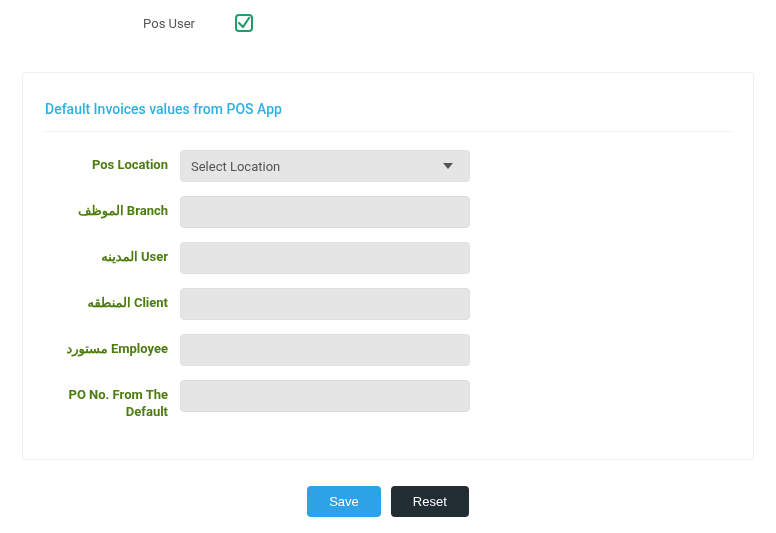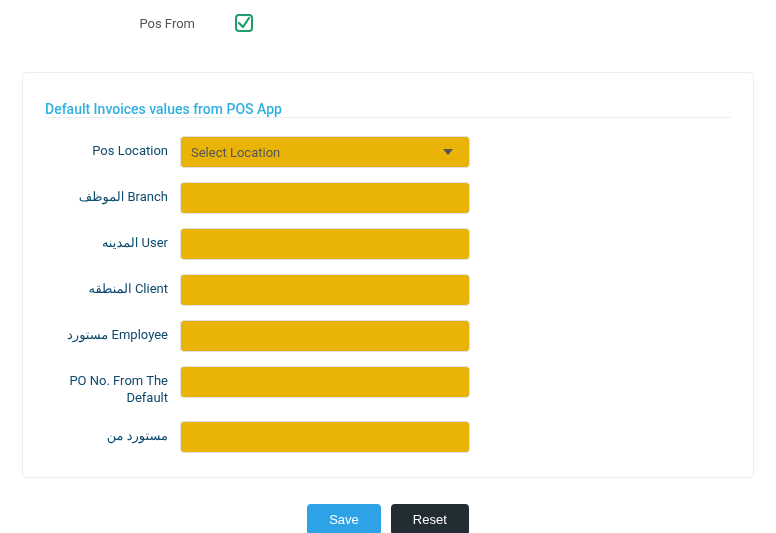--- a/index.html
+++ b/index.html
@@ -32,46 +32,48 @@
     margin: 40px 22px 0 22px;
     border: 1px solid #eceff2;
     border-radius: 4px;
     padding: 28px 22px 24px 22px;
     background: #fff;
   }
   .card-title {
     color: #31b0e0;
     font-size: 14px;
     font-weight: 500;
+    padding-bottom: 14px;
     border-bottom: 1px solid #eceff2;
     margin-bottom: 18px;
   }
   .form-row {
     display: flex;
     align-items: flex-start;
     margin-bottom: 14px;
   }
   .form-label {
     width: 135px;
     text-align: right;
     padding-right: 12px;
     padding-top: 7px;
-    color: #0c4a6e;
+    color: #4d7c0f;
     font-size: 13px;
     line-height: 1.3;
+    font-weight: bold;
   }
   .input, .select {
     width: 290px;
     height: 32px;
     border: 1px solid #dcdfe4;
     border-radius: 4px;
     padding: 0 10px;
     font-size: 13px;
     color: #555;
-    background: #eab308;
+    background: #e5e5e5;
     outline: none;
   }
   .select {
     display: flex;
     align-items: center;
     justify-content: space-between;
     cursor: pointer;
   }
   .caret {
     width: 0; height: 0;
@@ -94,21 +96,21 @@
     border: none;
     color: #fff;
   }
   .btn-save { background: #2ea2e6; }
   .btn-reset { background: #222c33; }
 </style>
 </head>
 <body>
 
 <div class="top-row">
-  <div class="top-label">Pos From</div>
+  <div class="top-label">Pos User</div>
   <div class="checkbox-wrap">
     <svg width="18" height="18" viewBox="0 0 18 18">
       <rect x="1" y="1" width="16" height="16" rx="3" ry="3" fill="none" stroke="#1e9e6a" stroke-width="2"></rect>
       <path d="M4 9 L8 13 L14 4" fill="none" stroke="#1e9e6a" stroke-width="2.2" stroke-linecap="round" stroke-linejoin="round"></path>
     </svg>
   </div>
 </div>
 
 <div class="card">
   <div class="card-title">Default Invoices values from POS App</div>
@@ -139,22 +141,18 @@
   <div class="form-row">
     <div class="form-label">مستورد Employee</div>
     <input class="input" value="" style="">
   </div>
 
   <div class="form-row">
     <div class="form-label">PO No. From The Default</div>
     <input class="input" value="" style="">
   </div>
 
-  <div class="form-row" style="margin-bottom:0;">
-    <div class="form-label">مستورد من</div>
-    <input class="input" value="" style="">
-  </div>
 </div>
 
 <div class="button-row">
   <button class="btn btn-save">Save</button>
   <button class="btn btn-reset">Reset</button>
 </div>
 
 </body></html>

